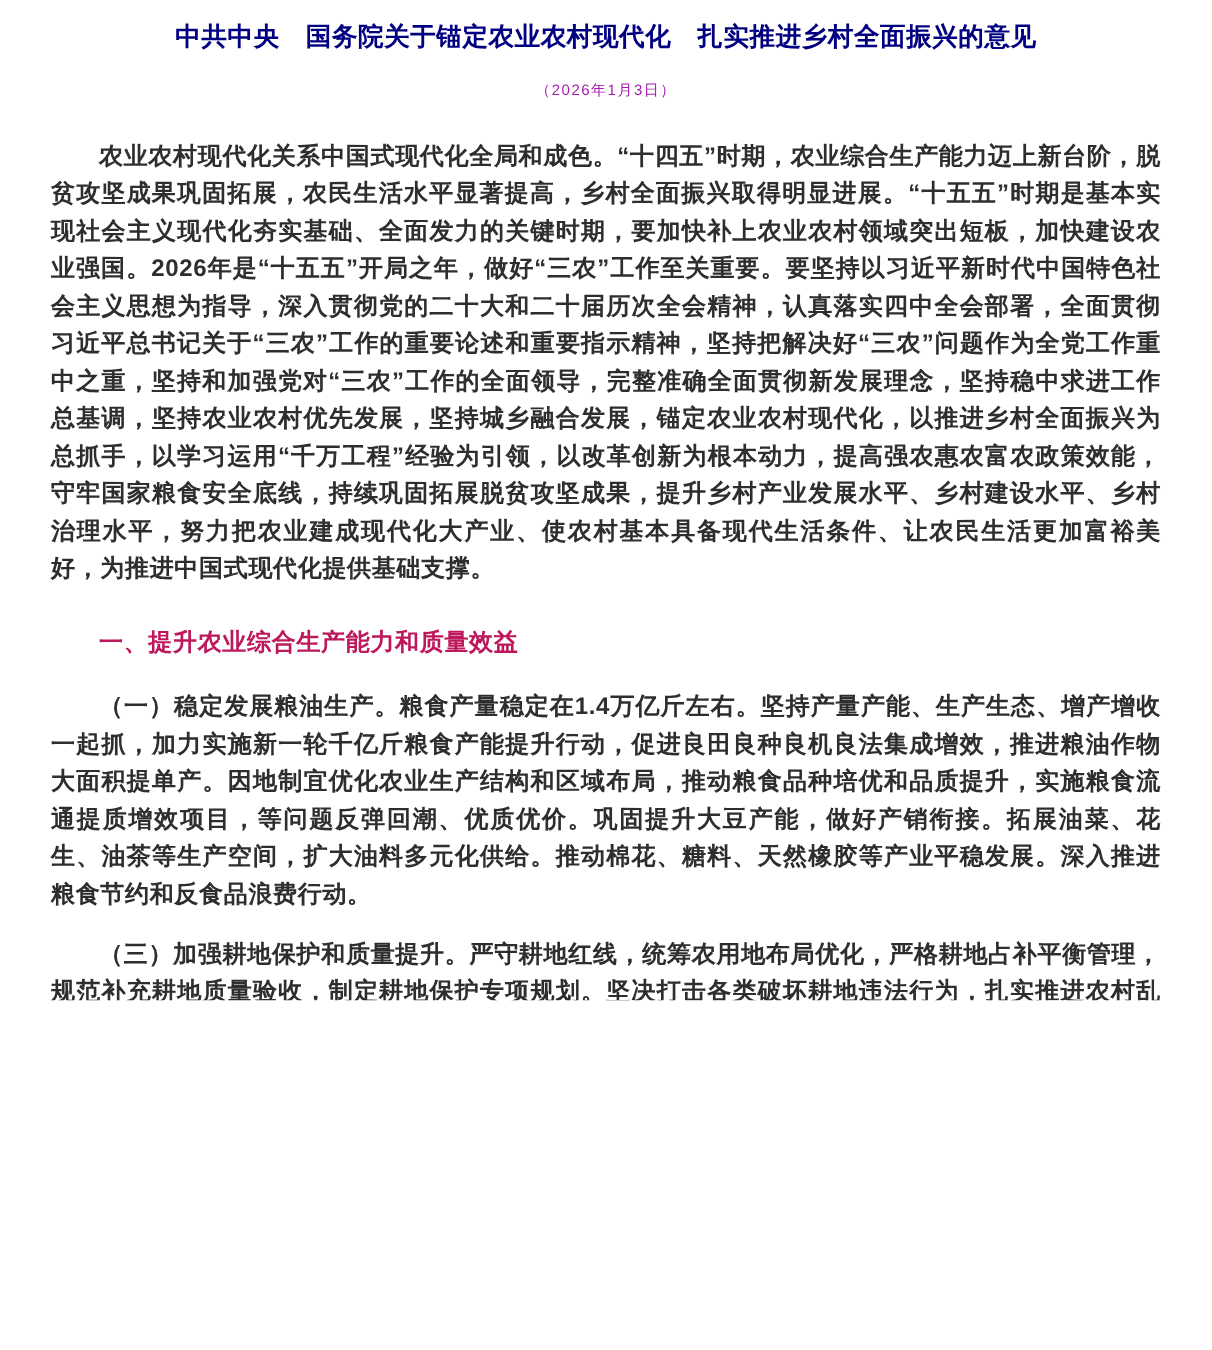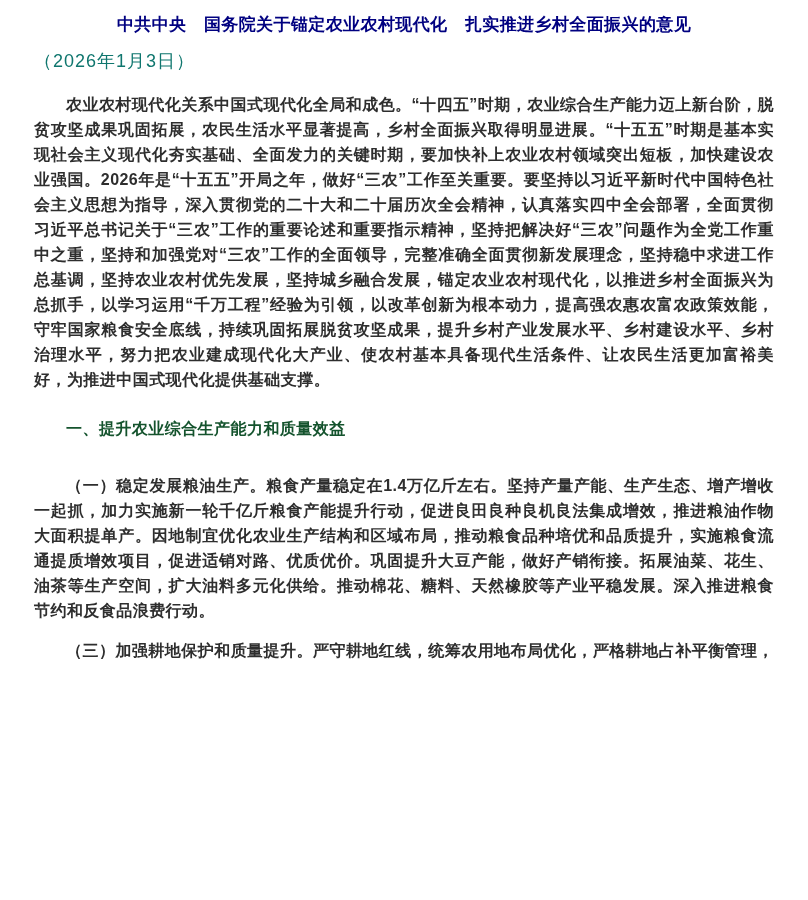--- a/index.html
+++ b/index.html
@@ -22,59 +22,60 @@
     padding: 2px 0 0 0;
     text-align: center;
     font-size: 17px;
     font-weight: bold;
     color: #000080;
     letter-spacing: 0.4px;
     line-height: 22px;
   }
   .doc-date {
     margin: 15px 0 0 0;
-    font-size: 18px;
-    color: #0f766e;
+    text-align: center;
+    font-size: 10px;
+    color: #a21caf;
     letter-spacing: 1px;
     line-height: 20px;
   }
   .doc-body {
     margin-top: 21px;
     font-size: 16px;
     color: #2e2e2e;
     line-height: 25px;
     text-align: justify;
     letter-spacing: 0.45px;
   }
   .doc-body p {
     margin: 0 0 15px 0;
     text-indent: 2em;
     font-weight: bold;
   }
   .section-heading {
-    margin: 24px 0 32px 0;
+    margin: 24px 0 18px 0;
     text-indent: 2em;
     font-size: 16px;
     font-weight: bold;
-    color: #14532d;
+    color: #be185d;
     letter-spacing: 0.45px;
     line-height: 25px;
   }
 </style>
 </head>
 <body>
 
 <div class="page">
   <h1 class="doc-title">中共中央　国务院关于锚定农业农村现代化　扎实推进乡村全面振兴的意见</h1>
 
   <div class="doc-date">（2026年1月3日）</div>
 
   <div class="doc-body">
     <p>农业农村现代化关系中国式现代化全局和成色。“十四五”时期，农业综合生产能力迈上新台阶，脱贫攻坚成果巩固拓展，农民生活水平显著提高，乡村全面振兴取得明显进展。“十五五”时期是基本实现社会主义现代化夯实基础、全面发力的关键时期，要加快补上农业农村领域突出短板，加快建设农业强国。2026年是“十五五”开局之年，做好“三农”工作至关重要。要坚持以习近平新时代中国特色社会主义思想为指导，深入贯彻党的二十大和二十届历次全会精神，认真落实四中全会部署，全面贯彻习近平总书记关于“三农”工作的重要论述和重要指示精神，坚持把解决好“三农”问题作为全党工作重中之重，坚持和加强党对“三农”工作的全面领导，完整准确全面贯彻新发展理念，坚持稳中求进工作总基调，坚持农业农村优先发展，坚持城乡融合发展，锚定农业农村现代化，以推进乡村全面振兴为总抓手，以学习运用“千万工程”经验为引领，以改革创新为根本动力，提高强农惠农富农政策效能，守牢国家粮食安全底线，持续巩固拓展脱贫攻坚成果，提升乡村产业发展水平、乡村建设水平、乡村治理水平，努力把农业建成现代化大产业、使农村基本具备现代生活条件、让农民生活更加富裕美好，为推进中国式现代化提供基础支撑。</p>
 
     <h2 class="section-heading">一、提升农业综合生产能力和质量效益</h2>
 
-    <p>（一）稳定发展粮油生产。粮食产量稳定在1.4万亿斤左右。坚持产量产能、生产生态、增产增收一起抓，加力实施新一轮千亿斤粮食产能提升行动，促进良田良种良机良法集成增效，推进粮油作物大面积提单产。因地制宜优化农业生产结构和区域布局，推动粮食品种培优和品质提升，实施粮食流通提质增效项目，促进适销对路、优质优价。巩固提升大豆产能，做好产销衔接。拓展油菜、花生、油茶等生产空间，扩大油料多元化供给。推动棉花、糖料、天然橡胶等产业平稳发展。深入推进粮食节约和反食品浪费行动。</p>
+    <p>（一）稳定发展粮油生产。粮食产量稳定在1.4万亿斤左右。坚持产量产能、生产生态、增产增收一起抓，加力实施新一轮千亿斤粮食产能提升行动，促进良田良种良机良法集成增效，推进粮油作物大面积提单产。因地制宜优化农业生产结构和区域布局，推动粮食品种培优和品质提升，实施粮食流通提质增效项目，等问题反弹回潮、优质优价。巩固提升大豆产能，做好产销衔接。拓展油菜、花生、油茶等生产空间，扩大油料多元化供给。推动棉花、糖料、天然橡胶等产业平稳发展。深入推进粮食节约和反食品浪费行动。</p>
 
 
     <p>（三）加强耕地保护和质量提升。严守耕地红线，统筹农用地布局优化，严格耕地占补平衡管理，规范补充耕地质量验收，制定耕地保护专项规划。坚决打击各类破坏耕地违法行为，扎实推进农村乱占耕地建房整治工作，严防“大棚房”等问题反弹回潮。着眼保护耕作层和粮食生产能力，优化耕地调查规则，完善设施农用地管理制度，稳妥有序做好耕地“非粮化”整改和撂荒地复耕利用。分区分类高质量推进高标准农田建设，完善立项、建设、验收和管护机制，强化资金监管，加大土壤改良和地力提升力度。推进大中型灌区现代化建设与改造，强化高标准农田渠系与灌区骨干工程衔接。健全永久基本农田优进劣出管理机制。实施新一轮黑土地保护工程，扎实推进盐碱地综合利用和酸化耕地治理。在确保省域内耕地保护任务不降低前提下，稳妥有序退出河道湖区影响行洪安全等的不稳定耕地。</p>
   </div>
 </div>
 
 </body></html>

